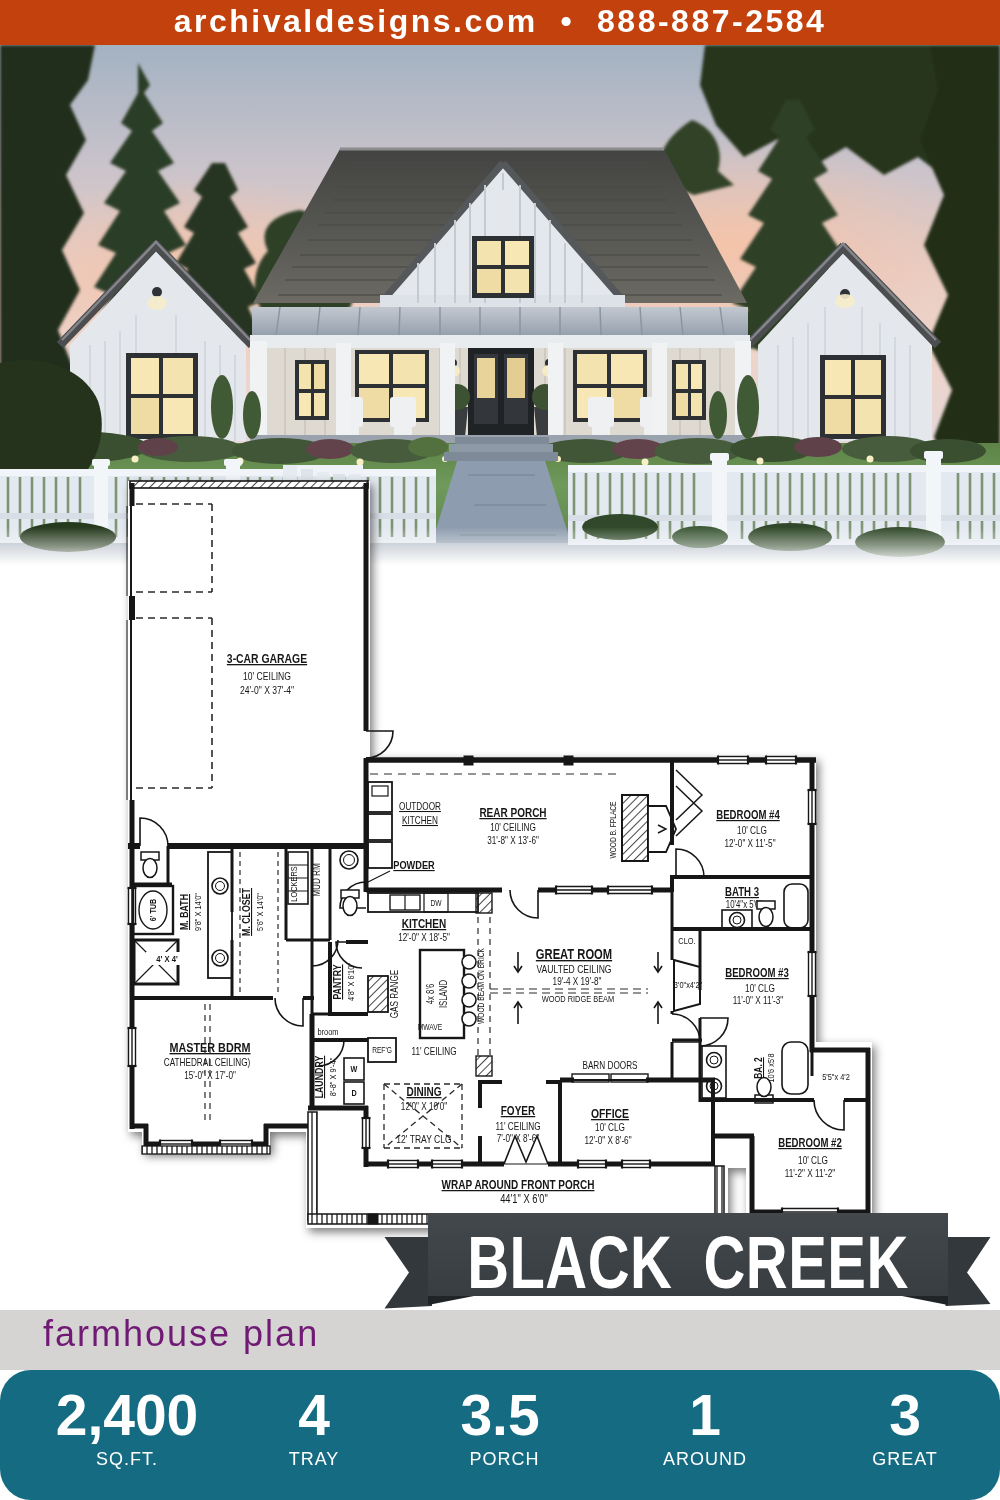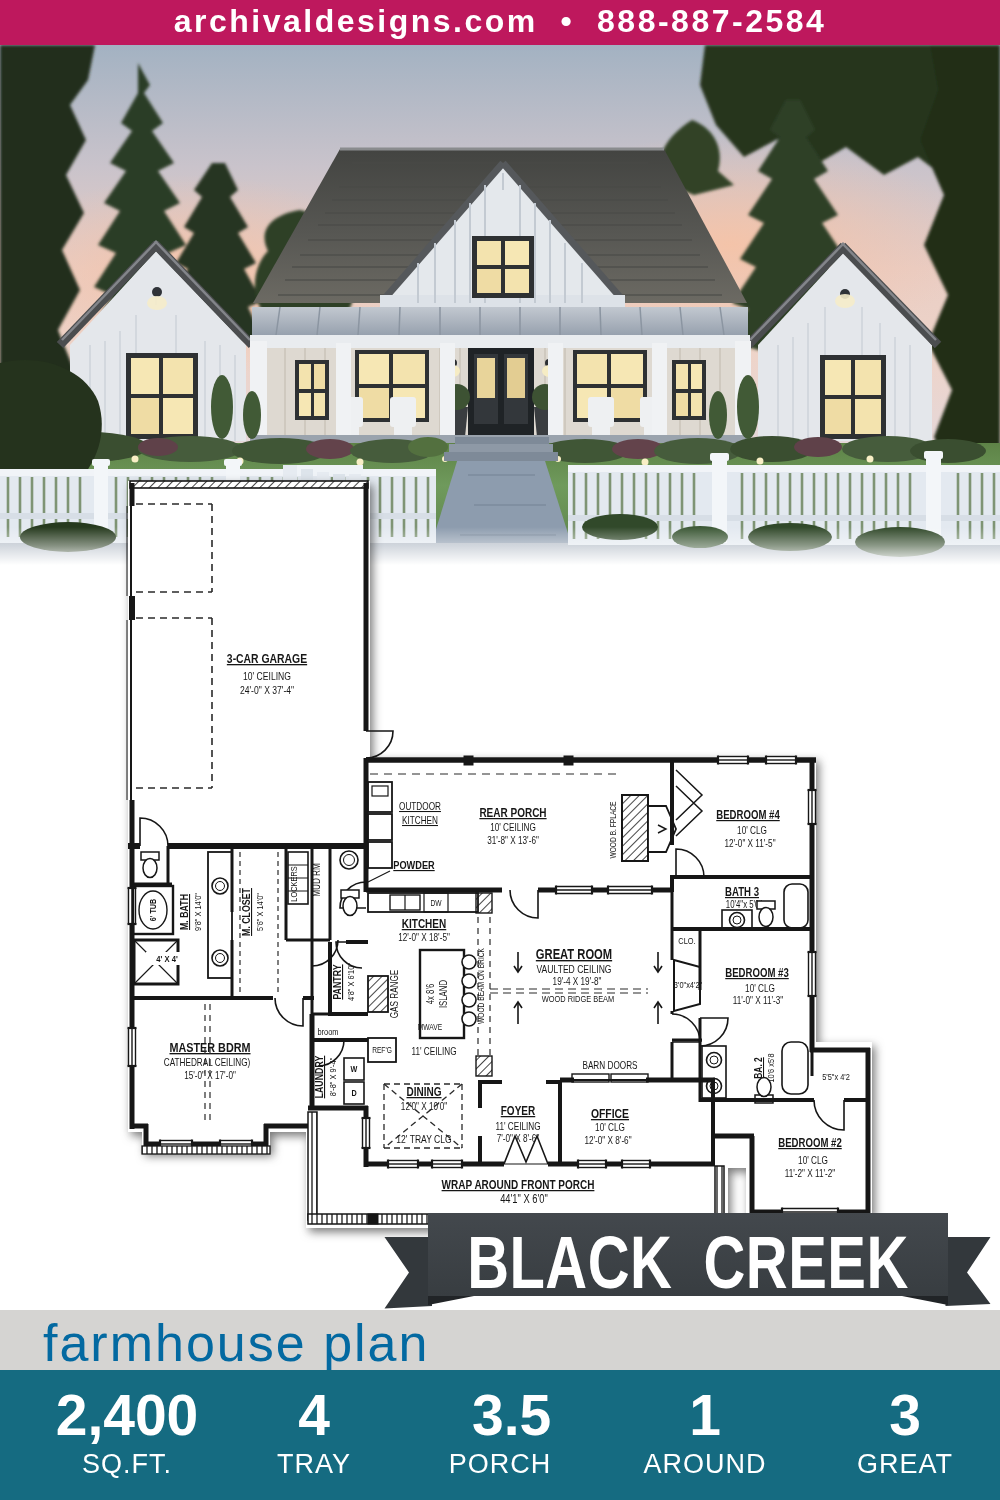--- a/index.html
+++ b/index.html
@@ -1,28 +1,28 @@
 <!DOCTYPE html>
 <html><head>
 <meta charset="utf-8">
 <style>
   html,body{margin:0;padding:0;}
   body{width:1000px;height:1500px;position:relative;background:#ffffff;overflow:hidden;
        font-family:"Liberation Sans", sans-serif;}
   .abs{position:absolute;}
   
-  #header{left:0;top:0;width:1000px;height:45px;background:#be185d;color:#fff;
+  #header{left:0;top:0;width:1000px;height:45px;background:#c2410c;color:#fff;
           text-align:center;font-size:32px;font-weight:bold;letter-spacing:2.5px;line-height:43px;}
   
   #grayband{left:0;top:1310px;width:1000px;height:60px;background:#d5d4d2;}
-  #grayband .t{position:absolute;left:43px;top:3px;font-size:52px;color:#0369a1;letter-spacing:2px;}
-  #footer{left:0;top:1370px;width:1000px;height:130px;background:#156b81;}
+  #grayband .t{position:absolute;left:43px;top:3px;font-size:36px;color:#701a75;letter-spacing:2px;}
+  #footer{left:0;top:1370px;width:1000px;height:130px;background:#156b81;border-radius:31px;}
   .stat{position:absolute;color:#fff;text-align:center;transform:translateX(-50%);}
   .stat .n{font-size:57px;font-weight:bold;line-height:50px;}
-  .stat .l{font-size:27px;letter-spacing:1px;margin-top:9px;}
+  .stat .l{font-size:18px;letter-spacing:1px;margin-top:9px;}
 </style>
 </head>
 <body>
 
 <div id="header" class="abs">archivaldesigns.com&nbsp; • &nbsp;888-887-2584</div>
 
 <div class="abs" id="photo" style="left:0;top:45px;width:1000px;height:520px;">
 <svg width="1000" height="520" viewBox="0 0 1000 520" xmlns="http://www.w3.org/2000/svg">
 <defs>
  <filter id="soft" x="-10%" y="-10%" width="120%" height="120%">

